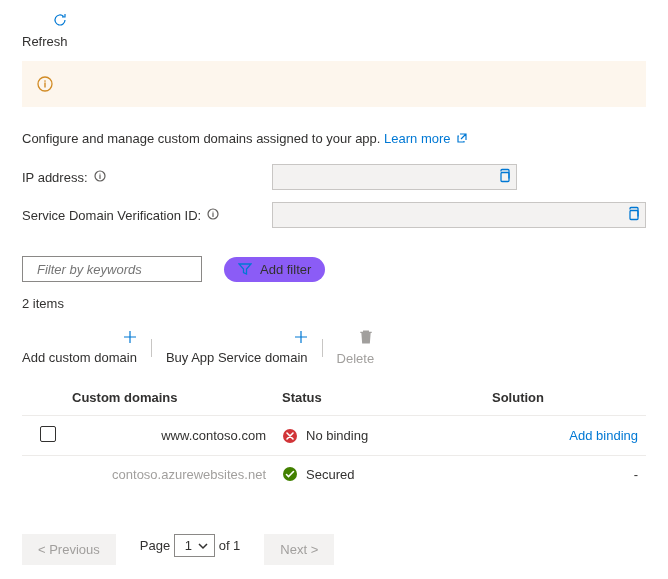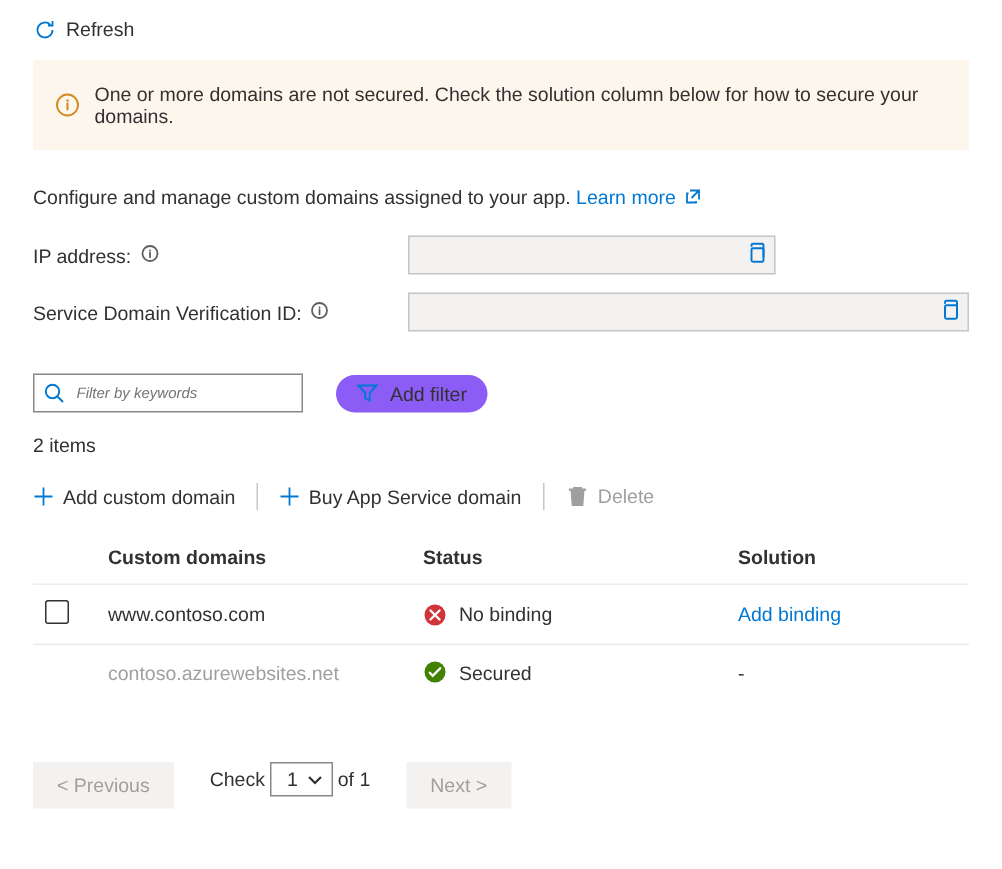--- a/index.html
+++ b/index.html
@@ -6,49 +6,49 @@
     body {
       margin: 0;
       padding: 12px 22px;
       font-family: "Segoe UI", -apple-system, sans-serif;
       font-size: 13px;
       color: #323130;
       background: #fff;
       width: 668px;
     }
     .top-toolbar { display: flex; gap: 18px; margin-bottom: 12px; }
-    .cmd-btn { display: inline-flex; align-items: flex-start; gap: 6px; cursor: pointer; color: #323130; }
+    .cmd-btn { display: inline-flex; align-items: flex-end; gap: 6px; cursor: pointer; color: #323130; flex-direction: column; }
     .cmd-btn svg { width: 16px; height: 16px; }
     .cmd-btn svg.stroke { fill:none; stroke:#0078d4; stroke-width:1.2; }
     .cmd-btn.disabled { color:#a19f9d; cursor:default; }
     .cmd-btn.disabled svg { stroke:#a19f9d; fill:#a19f9d; }
     .info-banner { background:#fdf6ed; border: 1px solid #fdf6ed; padding: 14px 14px; display:flex; align-items:center; gap: 10px; margin-bottom: 16px; }
     .info-banner svg { width:16px; height:16px; flex:0 0 auto; }
     .intro { margin-bottom: 18px; margin-top: 24px; }
     .link { color:#0078d4; cursor:pointer; }
     .link svg { width:12px; height:12px; vertical-align:-1px; margin-left:2px; }
     .field-row { display:flex; align-items:center; margin-bottom:12px; }
     .field-label { display:flex; align-items:center; gap:6px; width: 250px; }
     .info-icon svg { width:12px; height:12px; stroke:#605e5c; fill:none; stroke-width:1.2;}
     .locked-input { flex:0 0 auto; height:26px; background:#f3f2f1; border:1px solid #c8c6c4; position:relative; }
     .locked-input .copy { position:absolute; right:4px; top:50%; transform:translateY(-50%); cursor:pointer;}
     .locked-input .copy svg { width:16px; height:16px; fill:none; stroke:#0078d4; stroke-width:1.3;}
     .filter-row { display:flex; align-items:center; gap:22px; margin-top:28px; margin-bottom:14px;}
     .search { display:flex; align-items:center; border:1px solid #8a8886; width:180px; height:26px; padding:0 6px; gap:6px;}
-    .search input { border:none; outline:none; flex:1; font-size:10px; font-style:italic; color:#605e5c; background:transparent;}
+    .search input { border:none; outline:none; flex:1; font-size:13px; font-style:italic; color:#605e5c; background:transparent;}
     .search svg { width:14px; height:14px; fill:none; stroke:#0078d4; stroke-width:1.3;}
     .pill { background:#8b5cf6; border-radius:14px; padding:5px 14px; display:inline-flex; align-items:center; gap:8px; color:#323130; cursor:pointer;}
     .pill svg { width:14px; height:14px; fill:none; stroke:#0078d4; stroke-width:1.3;}
     .count { margin-bottom:18px;}
     .item-toolbar { display:flex; align-items:center; gap:14px; margin-bottom:14px;}
     .divider { width:1px; height:18px; background:#c8c6c4;}
     .plus svg { width:14px; height:14px; }
     table { width:100%; border-collapse: collapse; }
     th { text-align:left; font-weight:600; padding:10px 8px; }
-    td { padding:10px 8px; border-top:1px solid #edebe9; }
+    td { padding:10px 8px; border-top:1px solid #edebe9;text-align:right; }
     tr.muted td { color:#a19f9d; }
     .chk { width:16px; height:16px; border:1px solid #323130; border-radius:2px; display:inline-block; cursor:pointer;}
     .status { display:flex; align-items:center; gap:8px; }
     .status svg { width:16px; height:16px; }
     .pager { display:flex; align-items:flex-start; gap:24px; margin-top:42px;}
     .page-btn { background:#f3f2f1; color:#a19f9d; padding:8px 16px; cursor:default;}
     .page-sel { border:1px solid #8a8886; padding:3px 6px 3px 10px; display:inline-flex; align-items:center; gap:6px; cursor:pointer;}
     .page-sel svg { width:10px; height:10px; fill:none; stroke:#323130; stroke-width:1.5;}
     .col-chk{width:42px;} .col-dom{width:210px;} .col-stat{width:210px;}
   </style>
@@ -63,21 +63,20 @@
     <span>Refresh</span>
   </span>
 </div>
 
 <div class="info-banner">
   <svg viewBox="0 0 16 16">
       <circle cx="8" cy="8" r="7" fill="none" stroke="#d18b24" stroke-width="1.3"></circle>
       <line x1="8" y1="5" x2="8" y2="5.1" stroke="#d18b24" stroke-width="1.6" stroke-linecap="round"></line>
       <line x1="8" y1="7" x2="8" y2="11" stroke="#d18b24" stroke-width="1.4" stroke-linecap="round"></line>
     </svg>
-  <span>One or more domains are not secured. Check the solution column below for how to secure your domains.</span>
 </div>
 
 <div class="intro">
   <span>Configure and manage custom domains assigned to your app. </span>
   <span class="link">
     <span>Learn more</span>
     <svg viewBox="0 0 12 12">
         <path d="M4 2h6v6M10 2L5 7M3 4H2v6h6V9" fill="none" stroke="#0078d4" stroke-width="1.2"></path>
       </svg>
   </span>
@@ -197,21 +196,21 @@
       </span>
         </td>
       <td style="color:#323130">-</td>
     </tr>
   </tbody>
 </table>
 
 <div class="pager">
   <span class="page-btn">&lt; Previous</span>
   <span>
-    <span>Check</span>
+    <span>Page</span>
     <span class="page-sel">
       <span>1</span>
       <svg viewBox="0 0 10 10">
           <path d="M1 3l4 4 4-4"></path>
         </svg>
     </span>
     <span>of 1</span>
   </span>
   <span class="page-btn">Next &gt;</span>
 </div>

